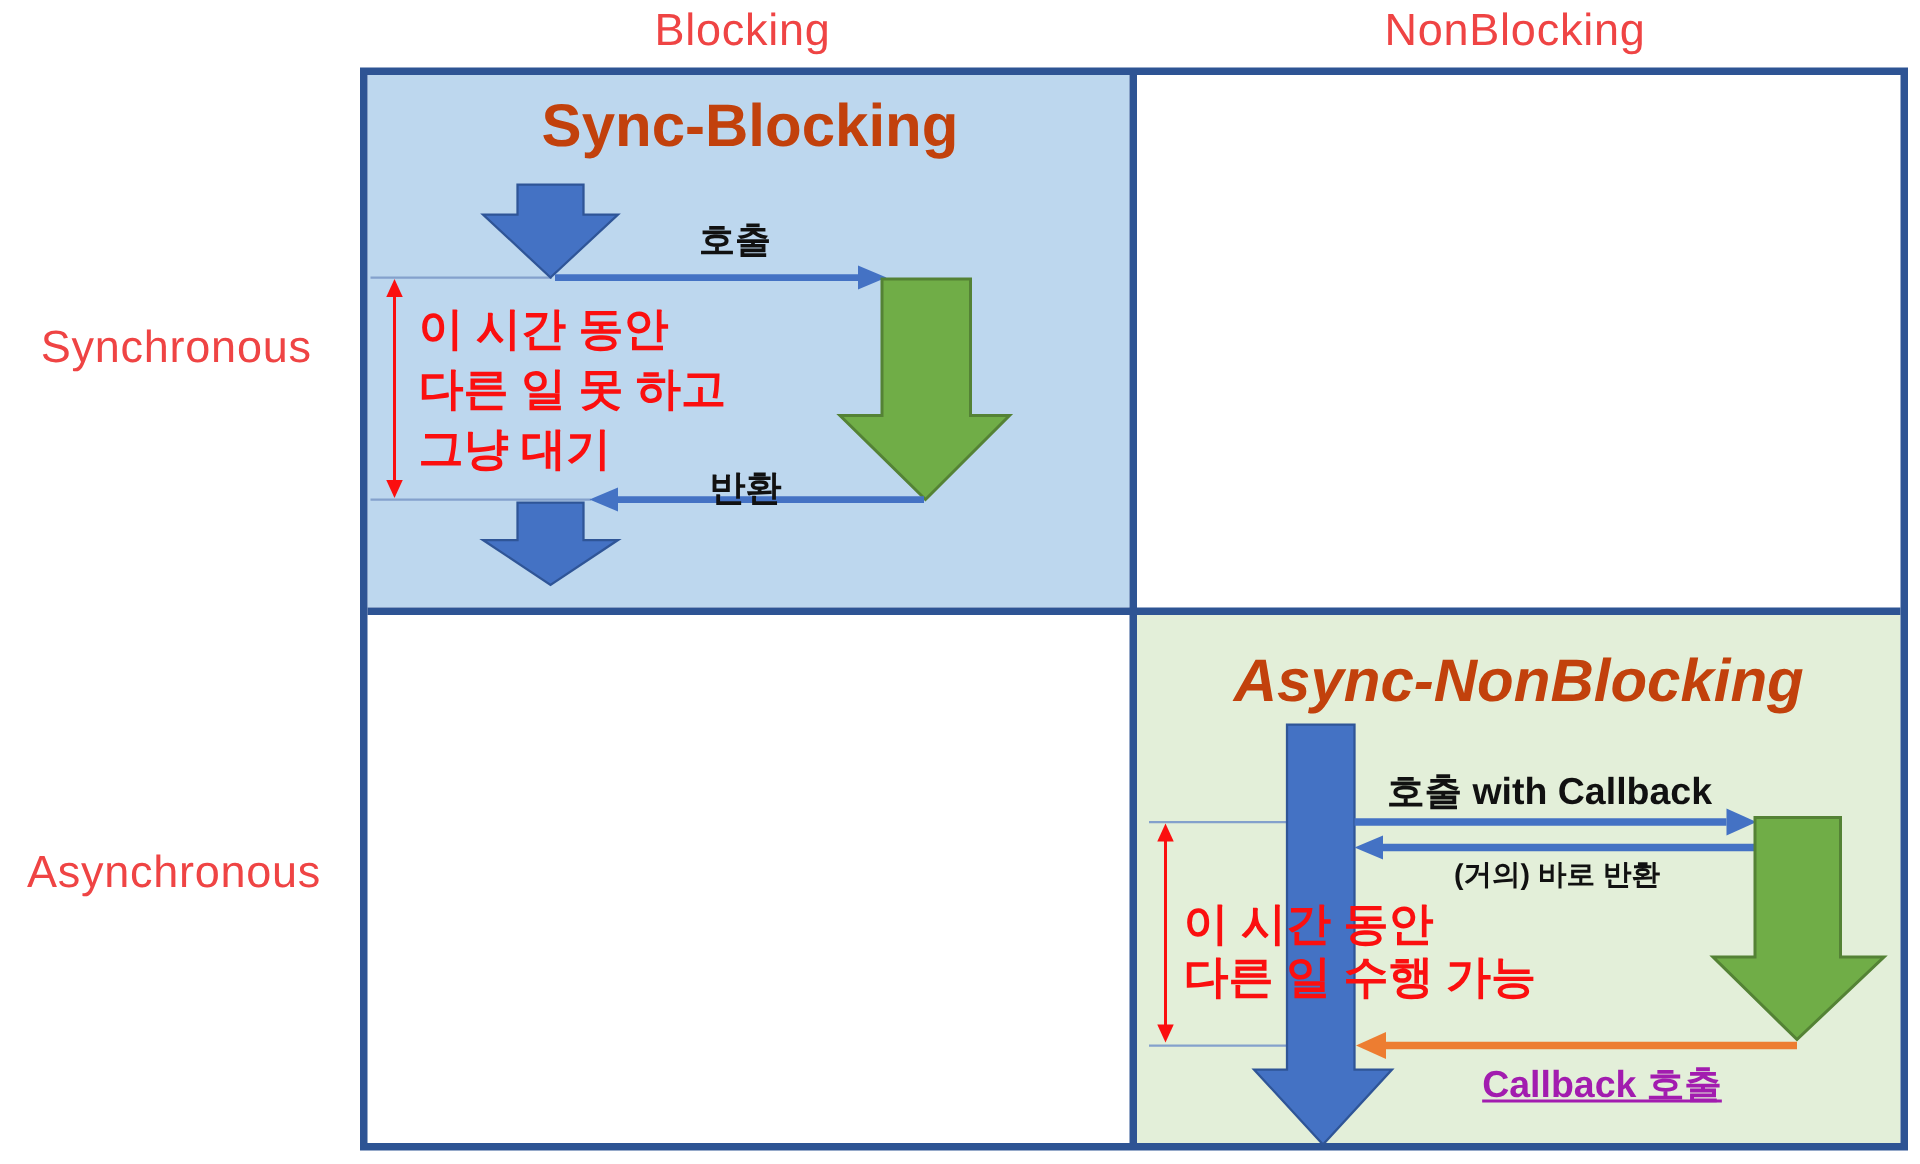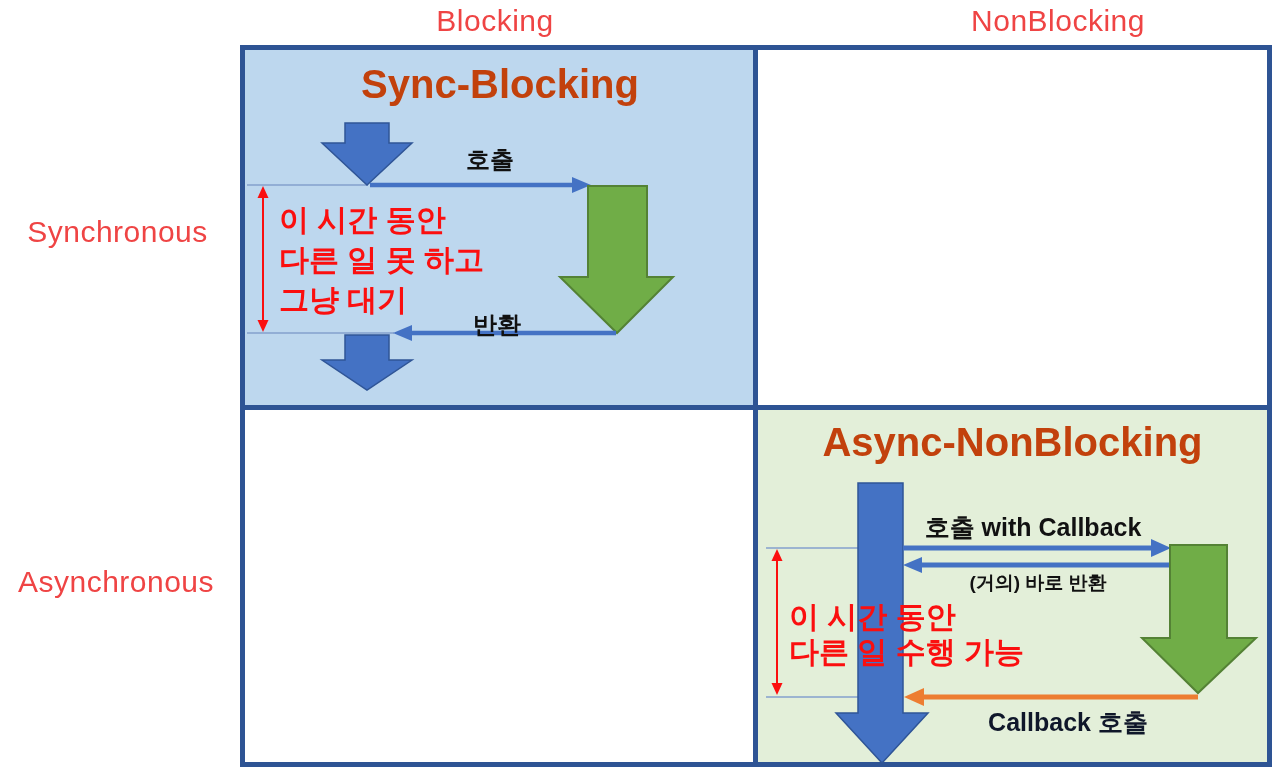--- a/index.html
+++ b/index.html
@@ -17,21 +17,21 @@
   
   .axis-label {
     color: #ef4444;
     font-size: 30px;
     font-weight: 400;
     font-stretch: semi-condensed;
     text-align: center;
     letter-spacing: 0.5px;
   }
   #col-header-blocking     { left: 370px; top: 4px;   width: 250px; }
-  #col-header-nonblocking  { left: 933px; top: 4px;   width: 250px; }
+  #col-header-nonblocking  { left: 885px; top: 4px;   width: 250px; }
   #row-header-synchronous  { left: 5px;   top: 215px; width: 225px; }
   #row-header-asynchronous { left: 0px;   top: 565px; width: 232px; }
 
   
   #grid-border {
     left: 240px; top: 45px;
     width: 1032px; height: 722px;
     border: 5px solid #2e5494;
   }
   #cell-sync-blocking     { left: 245px; top: 50px;  width: 508px; height: 355px; background: #bdd7ee; }
@@ -46,33 +46,33 @@
 
   
   .quad-title {
     font-size: 40px;
     font-weight: 700;
     color: #c2410c;
     text-align: center;
     letter-spacing: 0px;
   }
   #title-sync-blocking     { left: 250px; top: 62px;  width: 500px; }
-  #title-async-nonblocking { left: 760px; top: 420px; width: 505px; }
+  #title-async-nonblocking { left: 760px; top: 432px; width: 505px; font-style: italic; }
 
   .flow-label {
     font-size: 24px;
     font-weight: 700;
     color: #111111;
     text-align: center;
   }
   #label-call-1     { left: 420px; top: 144px; width: 140px; }
   #label-return-1   { left: 427px; top: 288px; width: 140px; margin-top: 21px; }
   #label-call-2     { left: 903px; top: 511px; width: 260px; font-size: 25px; }
   #label-return-2   { left: 908px; top: 570px; width: 260px; font-size: 19px; text-align: center; }
-  #label-callback   { left: 938px; top: 706px; width: 260px; font-size: 25px; color: #0f172a; }
+  #label-callback   { left: 938px; top: 706px; width: 260px; font-size: 25px; color: #a21caf; text-decoration: underline; }
 
   .red-note {
     color: #fb0f0f;
     font-weight: 700;
     font-size: 30px;
     line-height: 40px;
     white-space: nowrap;
   }
   #note-sync-wait  { left: 279px; top: 200px; }
   #note-async-free { left: 789px; top: 599px; line-height: 35px; }

